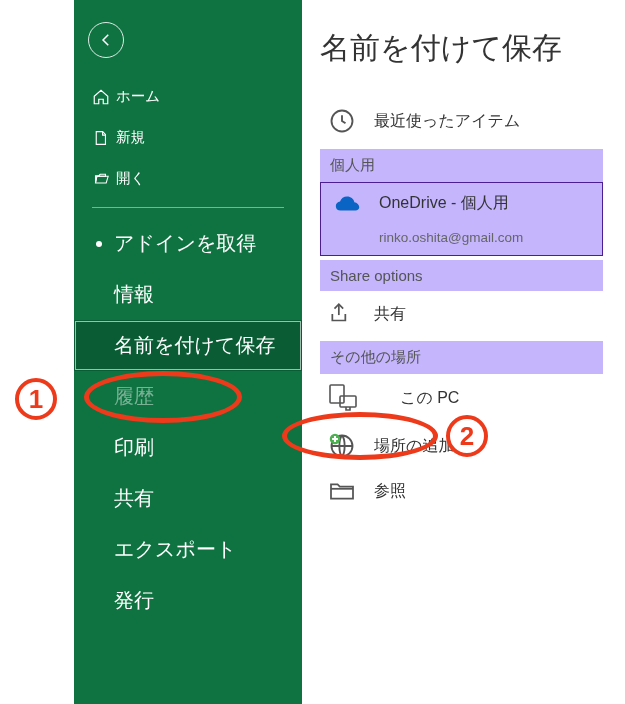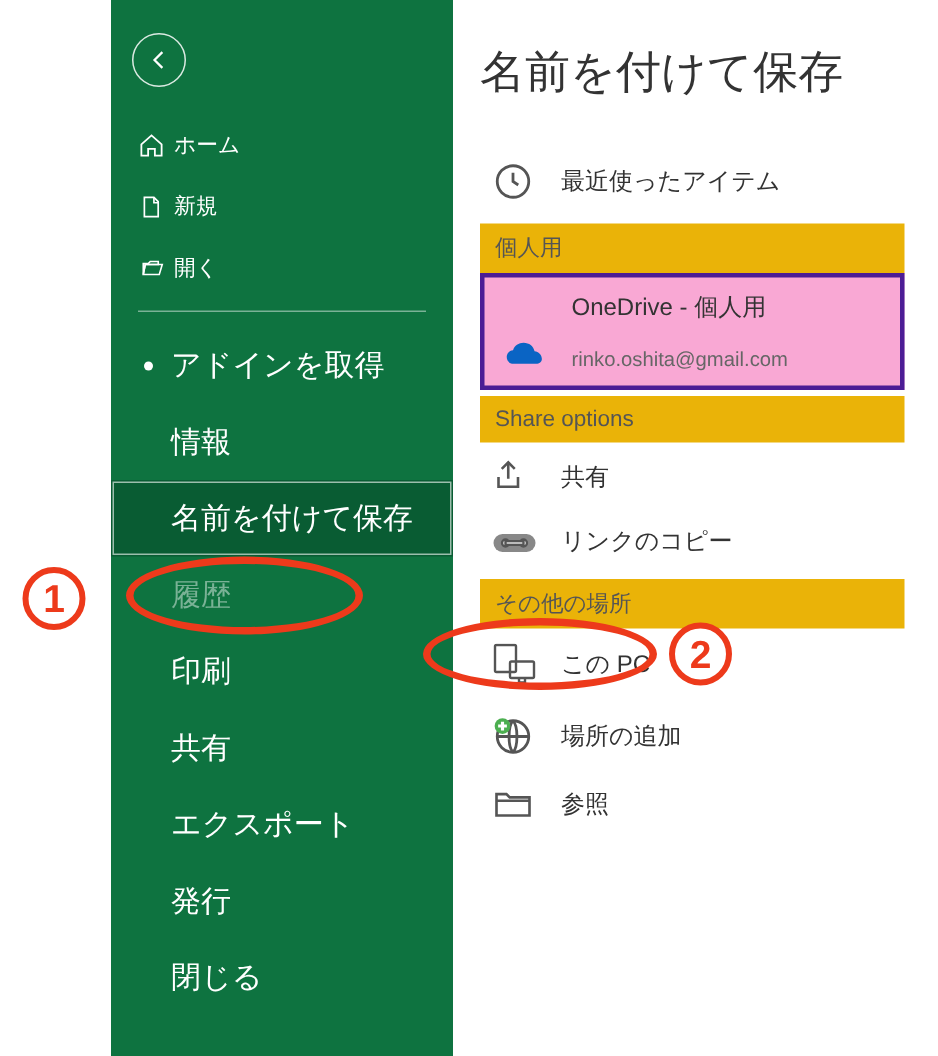--- a/index.html
+++ b/index.html
@@ -22,31 +22,31 @@
     .sub-item.disabled { color: rgba(255,255,255,0.45); }
     
     .main { flex: 1; background: #fff; padding: 28px 22px 0 18px; }
     .page-title { font-size: 30px; font-weight: 400; color: #333; margin-bottom: 28px; }
     
     .row { display: flex; align-items: center; padding: 10px 4px 10px 8px; cursor: pointer; }
     .row .ico { width: 46px; display: flex; justify-content: flex-start; align-items: center; }
     .row .ico svg { stroke: #555; fill: none; stroke-width: 1.6; }
     .row .label { font-size: 16px; color: #333; }
     
-    .section-hdr { background: #eab308; font-size: 15px; color: #555; padding: 7px 10px; margin-top: 4px; }
+    .section-hdr { background: #c4b5fd; font-size: 15px; color: #555; padding: 7px 10px; margin-top: 4px; }
     
-    .onedrive-box { border: 3px solid #4c1d95; background: #f9a8d4; padding: 10px 12px; display: flex; align-items: flex-end; cursor: pointer; }
+    .onedrive-box { border: 1px solid #4c1d95; background: #c4b5fd; padding: 10px 12px; display: flex; align-items: flex-start; cursor: pointer; }
     .onedrive-box .od-text .t1 { font-size: 16px; color: #333; }
     .onedrive-box .od-text .t2 { font-size: 13.5px; color: #666; margin-top: 16px; }
     .onedrive-box .ico { width: 46px; display:flex; }
     
     .red-circle { position: absolute; border: 5px solid #ed3a1b; border-radius: 50%; pointer-events: none; }
     .marker { position: absolute; width: 42px; height: 42px; border: 4px solid #ed3a1b; border-radius: 50%; display:flex; align-items:center; justify-content:center; font-size: 26px; font-weight: 700; color: #ed3a1b; font-family: Arial, sans-serif; pointer-events:none; background: #fff; }
     
-    .row.pc { padding-left: 8px; }
+    .row.pc { padding-left: 8px; gap: 26px; }
   </style>
 </head>
 <body>
 
 <div class="gutter"></div>
 
 <div class="sidebar">
   <div class="back-btn">
     <svg width="18" height="18" viewBox="0 0 24 24">
         <path d="M15 5l-7 7 7 7" fill="none" stroke-width="2"></path>
@@ -99,23 +99,20 @@
     </div>
   <div class="sub-item">
       <span>共有</span>
     </div>
   <div class="sub-item">
       <span>エクスポート</span>
     </div>
   <div class="sub-item">
       <span>発行</span>
     </div>
-  <div class="sub-item">
-      <span>閉じる</span>
-    </div>
 </div>
 
 <div class="main">
   <h1 class="page-title">名前を付けて保存</h1>
 
   <div class="row">
     <span class="ico">
         <svg width="28" height="28" viewBox="0 0 24 24">
           <circle cx="12" cy="12" r="9"></circle>
           <path d="M12 7v5l3 2"></path>
@@ -144,31 +141,20 @@
     <span class="ico">
         <svg width="26" height="26" viewBox="0 0 24 24">
           <path d="M4 12v6h12v-6"></path>
           <path d="M10 3v10"></path>
           <path d="M6 7l4-4 4 4"></path>
         </svg>
       </span>
     <span class="label">共有</span>
   </div>
 
-  <div class="row">
-    <span class="ico">
-        <svg width="30" height="18" viewBox="0 0 30 14">
-          <rect x="1" y="1" width="28" height="12" rx="6" fill="#888" stroke="none"></rect>
-          <circle cx="9" cy="7" r="2.3" fill="#fff"></circle>
-          <circle cx="21" cy="7" r="2.3" fill="#fff"></circle>
-          <rect x="9" y="5.8" width="12" height="2.4" fill="#fff"></rect>
-        </svg>
-      </span>
-    <span class="label">リンクのコピー</span>
-  </div>
 
   <div class="section-hdr">その他の場所</div>
 
   <div class="row pc">
     <span class="ico">
         <svg width="30" height="28" viewBox="0 0 30 28">
           <rect x="2" y="1" width="14" height="18" rx="1"></rect>
           <rect x="12" y="12" width="16" height="11" rx="1"></rect>
           <path d="M18 23v3h4v-3"></path>
         </svg>

